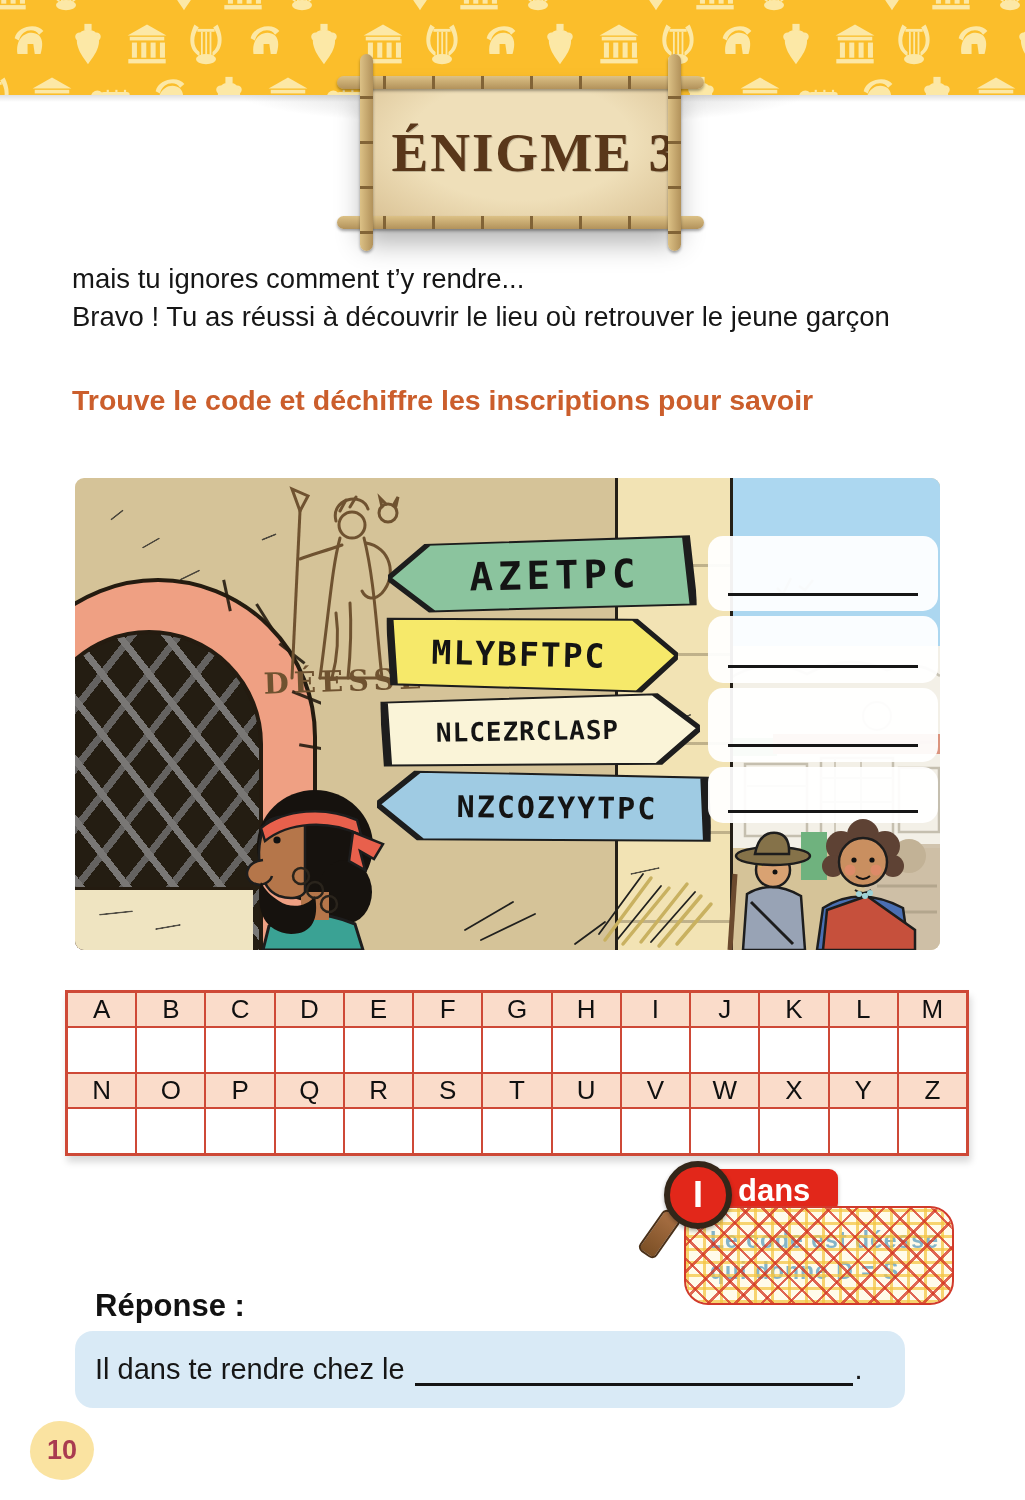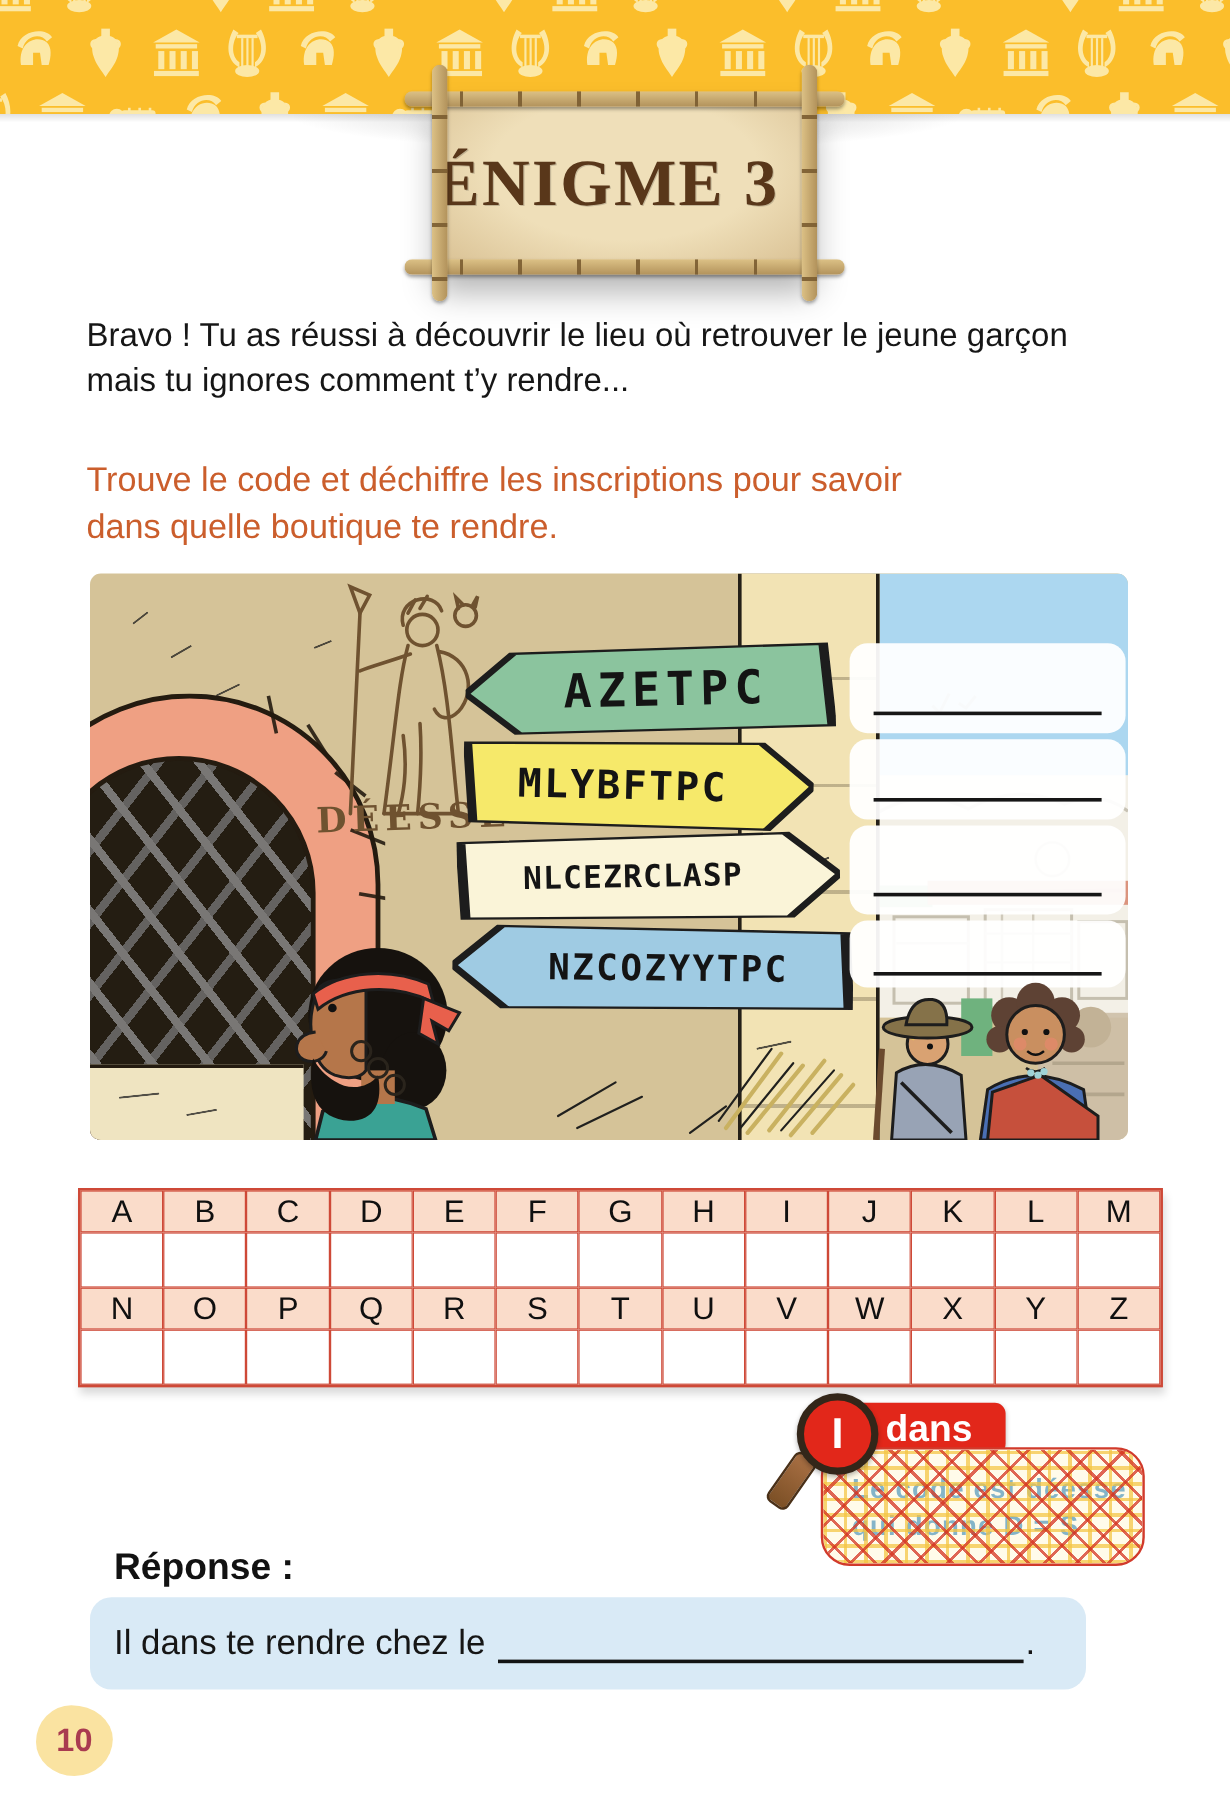--- a/index.html
+++ b/index.html
@@ -14,37 +14,37 @@
   .brow.r3{top:74px;margin-left:-36px}
   .bicon{width:46px;height:46px;fill:#FCE8A6;flex:none}
   .banner-edge{position:absolute;top:95px;left:0;width:1025px;height:7px;
        background:linear-gradient(rgba(0,0,0,.12),rgba(0,0,0,0))}
   .banner-shadow{position:absolute;left:245px;top:95px;width:555px;height:30px;
        background:radial-gradient(ellipse at 50% 0%,rgba(70,70,70,.30),rgba(0,0,0,0) 72%)}
 
   
   .plaque{position:absolute;left:363px;top:80px;width:315px;height:145px;
        background:radial-gradient(ellipse at 50% 42%,#EFDFB9 50%,#D7BE90);
-       box-shadow:0 18px 26px rgba(0,0,0,.30);display:flex;align-items:center;justify-content:flex-start}
+       box-shadow:0 18px 26px rgba(0,0,0,.30);display:flex;align-items:center;justify-content:flex-end}
   .plaque-title{font-family:"Liberation Serif",serif;font-size:55px;font-weight:900;color:#59371A;
        letter-spacing:2px;text-shadow:1px 1px 0 rgba(0,0,0,.18)}
   .stick{position:absolute;border-radius:7px;box-shadow:0 2px 3px rgba(0,0,0,.35)}
   .stick.h{height:13px;left:-26px;right:-26px;
        background:repeating-linear-gradient(90deg,rgba(122,92,48,0) 0 46px,rgba(122,92,48,.9) 46px 49px),
                   linear-gradient(180deg,#DCC186,#B2925B)}
   .stick.h.top{top:-4px}.stick.h.bot{bottom:-4px}
   .stick.v{width:13px;top:-26px;bottom:-26px;
        background:repeating-linear-gradient(180deg,rgba(122,92,48,0) 0 42px,rgba(122,92,48,.9) 42px 45px),
                   linear-gradient(90deg,#DCC186,#B2925B)}
   .stick.v.left{left:-3px}.stick.v.right{right:-3px}
 
   
   .intro{position:absolute;left:72px;top:260px;width:910px;font-size:27.5px;line-height:38px;color:#161616}
   .instruction{position:absolute;left:72px;top:381px;width:910px;font-size:28.5px;line-height:39px;
-       color:#CB5E2C;font-weight:400}
+       color:#CB5E2C;font-weight:700}
 
   
   .illus{position:absolute;left:75px;top:478px;width:865px;height:472px;background:#D5C398;
        border-radius:9px;overflow:hidden}
   .sky{position:absolute;left:652px;top:0;width:213px;height:245px;background:#ACD7F0}
   .chk{position:absolute;stroke:#8FA6B8;stroke-width:2.5;fill:none}
   .townsketch{position:absolute;left:652px;top:168px;width:213px;height:202px;background:#F3F0E7}
   .pillar{position:absolute;left:540px;top:0;width:112px;height:472px;background:#F2E3B4;
        border-left:3px solid #241F17;border-right:3px solid #241F17}
   .pillar::before{content:"";position:absolute;inset:0;
@@ -353,26 +353,25 @@
 
 <div class="plaque">
   <div class="stick h top"></div>
   <div class="stick h bot"></div>
   <div class="stick v left"></div>
   <div class="stick v right"></div>
   <div class="plaque-title">ÉNIGME 3</div>
 </div>
 
 <div class="intro">
+  <div>mais tu ignores comment t’y rendre...</div>
   <div>Bravo ! Tu as réussi à découvrir le lieu où retrouver le jeune garçon</div>
-  <div>mais tu ignores comment t’y rendre...</div>
 </div>
 <div class="instruction">
   <div>Trouve le code et déchiffre les inscriptions pour savoir</div>
-  <div>dans quelle boutique te rendre.</div>
 </div>
 
 <div class="illus">
   <div class="sky"></div>
 
   <div class="townsketch">
     <svg width="213" height="202" viewBox="0 0 213 202">
       <path d="M0,34 Q40,8 80,28 Q120,6 160,24 Q190,12 213,30" stroke="#C7C2B4" stroke-width="2.5" fill="none"></path>
       <rect x="0" y="92" width="50" height="18" fill="#8CC08F" opacity=".9"></rect>
       <rect x="46" y="88" width="167" height="20" fill="#D88A72" opacity=".9"></rect>

